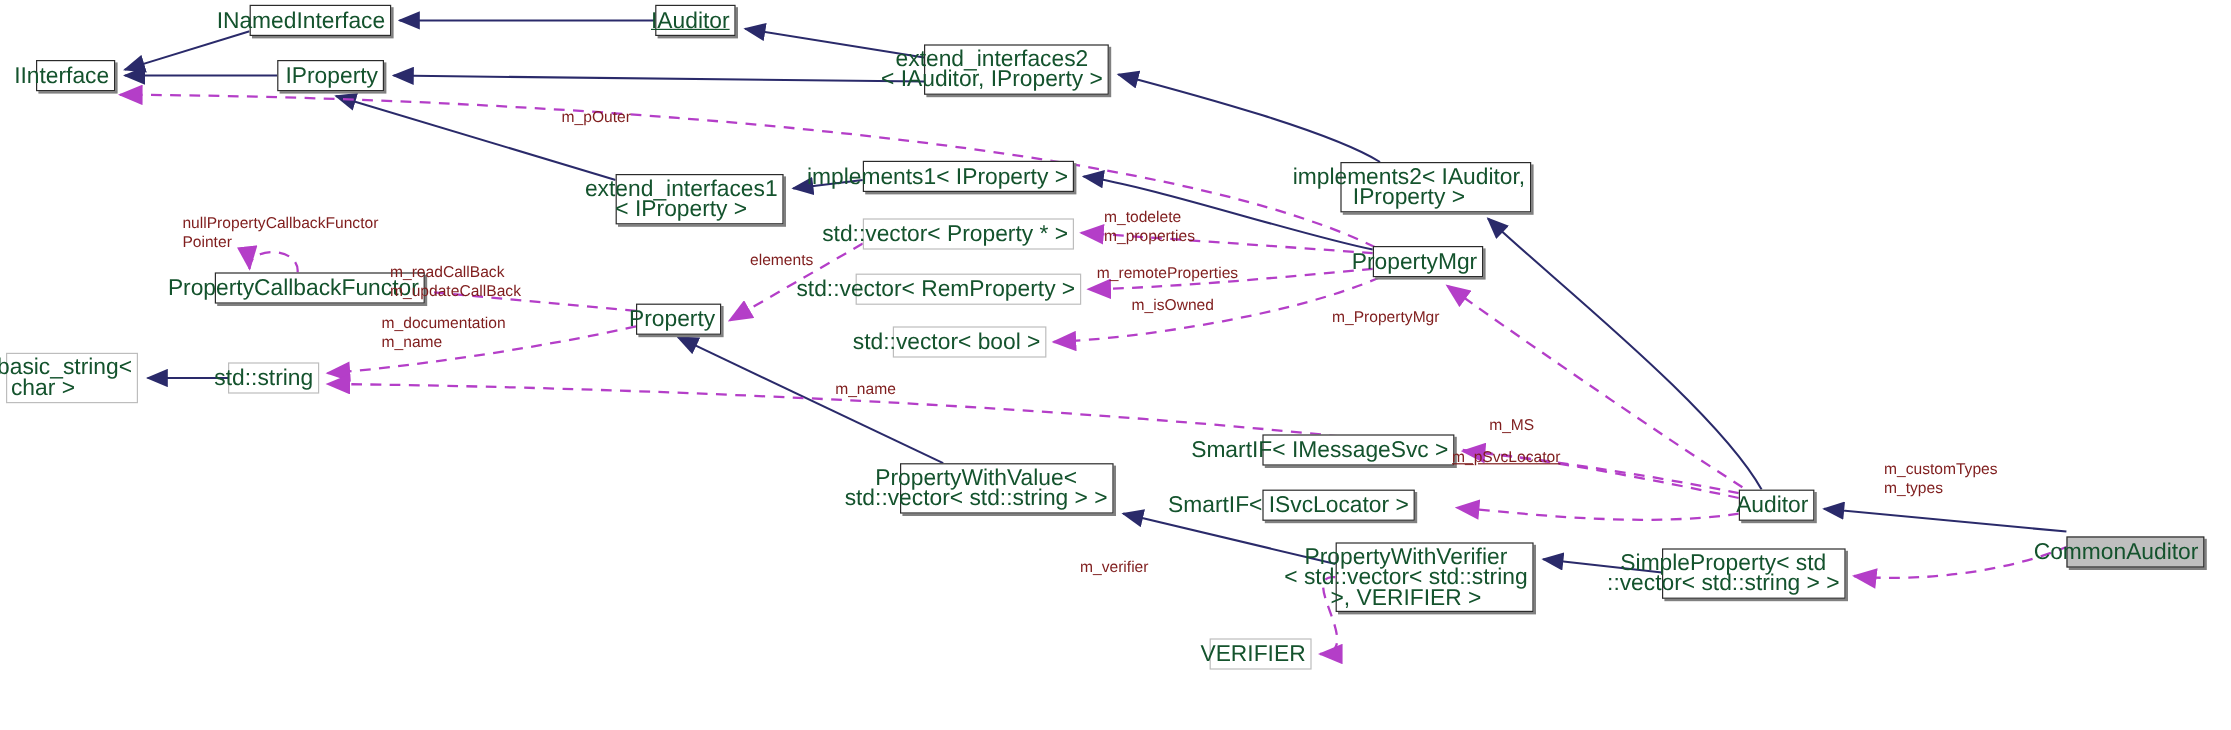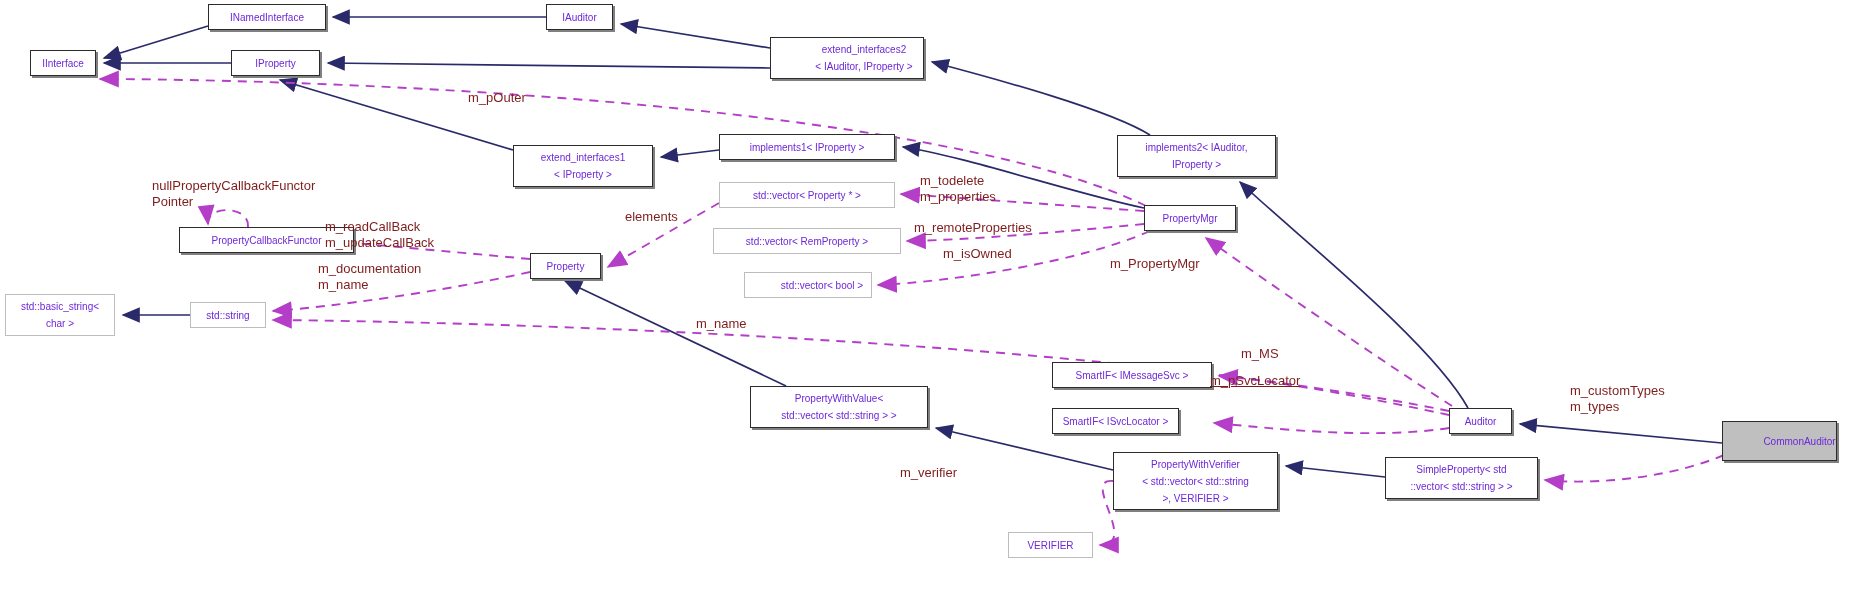--- a/index.html
+++ b/index.html
@@ -23,25 +23,25 @@
     top: 0;
     width: 1859px;
     height: 608px;
     pointer-events: none;
   }
   .node {
     position: absolute;
     box-sizing: border-box;
     display: flex;
     align-items: center;
-    justify-content: center;
+    justify-content: flex-end;
     text-align: center;
-    font-size: 10px;
+    font-size: 19px;
     line-height: 17px;
-    color: #6d28d9;
+    color: #14532d;
     background: #ffffff;
     white-space: pre;
     padding: 1px 4px;
   }
   
   .node.solid {
     border: 1.5px solid #2b2b2b;
     box-shadow: 2px 2px 0 0 #808080;
   }
   
@@ -142,21 +142,21 @@
       <path d="M1113,481 C1080,478 1140,545 1100,545"></path>
     </g>
   </svg>
 
   <div class="node solid" style="left:30px;top:50px;width:66px;height:26px;"><span>IInterface</span></div>
 
   <div class="node solid" style="left:208px;top:4px;width:118px;height:26px;"><span>INamedInterface</span></div>
 
   <div class="node solid" style="left:231px;top:50px;width:89px;height:26px;"><span>IProperty</span></div>
 
-  <div class="node solid" style="left:546px;top:4px;width:67px;height:26px;"><span>IAuditor</span></div>
+  <div class="node solid" style="left:546px;top:4px;width:67px;height:26px;text-decoration:underline;"><span>IAuditor</span></div>
 
   <div class="node solid" style="left:770px;top:37px;width:154px;height:42px;padding-left:38px;"><span>extend_interfaces2
 &lt; IAuditor, IProperty &gt;</span></div>
 
   <div class="node solid" style="left:1117px;top:135px;width:159px;height:42px;"><span>implements2&lt; IAuditor,
 IProperty &gt;</span></div>
 
   <div class="node solid" style="left:513px;top:145px;width:140px;height:42px;"><span>extend_interfaces1
 &lt; IProperty &gt;</span></div>
 
@@ -181,21 +181,21 @@
 
   <div class="node solid" style="left:750px;top:386px;width:178px;height:42px;"><span>PropertyWithValue&lt;
 std::vector&lt; std::string &gt; &gt;</span></div>
 
   <div class="node solid" style="left:1052px;top:362px;width:160px;height:26px;"><span>SmartIF&lt; IMessageSvc &gt;</span></div>
 
   <div class="node solid" style="left:1052px;top:408px;width:127px;height:26px;"><span>SmartIF&lt; ISvcLocator &gt;</span></div>
 
   <div class="node solid" style="left:1449px;top:408px;width:63px;height:26px;"><span>Auditor</span></div>
 
-  <div class="node focus" style="left:1722px;top:421px;width:115px;height:40px;padding-left:44px;"><span>CommonAuditor</span></div>
+  <div class="node focus" style="left:1722px;top:447px;width:115px;height:26px;padding-left:44px;"><span>CommonAuditor</span></div>
 
   <div class="node solid" style="left:1385px;top:457px;width:153px;height:42px;"><span>SimpleProperty&lt; std
 ::vector&lt; std::string &gt; &gt;</span></div>
 
   <div class="node solid" style="left:1113px;top:452px;width:165px;height:58px;"><span>PropertyWithVerifier
 &lt; std::vector&lt; std::string
 &gt;, VERIFIER &gt;</span></div>
 
   <div class="node light" style="left:1008px;top:532px;width:85px;height:26px;"><span>VERIFIER</span></div>
 

